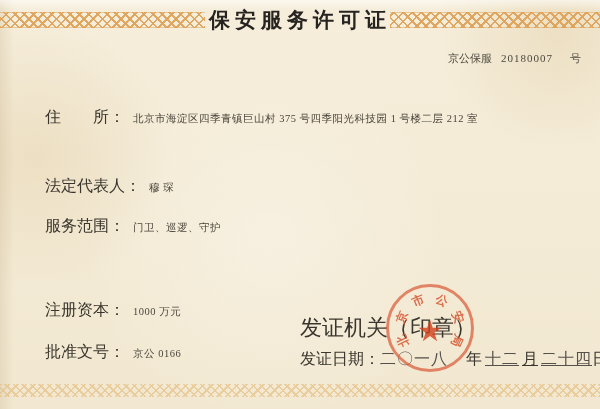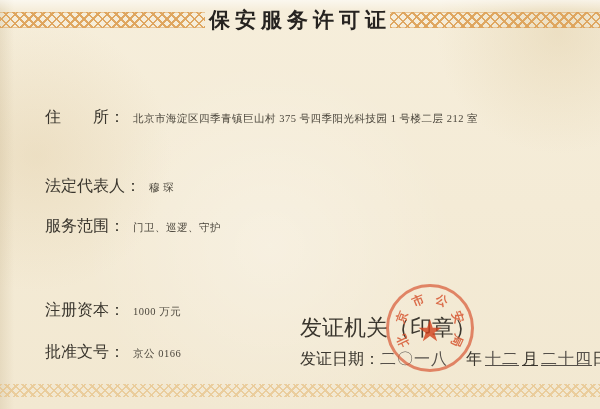--- a/index.html
+++ b/index.html
@@ -102,20 +102,23 @@
 </head>
 <body>
 
 <div class="page">
 
   <div class="band band-top-left"></div>
   <div class="band band-top-right"></div>
 
   <div class="title">保安服务许可证</div>
 
+  <div class="license-no">
+    <span>京公保服</span><span class="num">20180007</span><span class="suffix">号</span>
+  </div>
 
 
   <div class="row row-address">
     <span class="lbl">住　　所：</span>
     <span class="val">北京市海淀区四季青镇巨山村 375 号四季阳光科技园 1 号楼二层 212 室</span>
   </div>
 
   <div class="row row-legal">
     <span class="lbl">法定代表人：</span>
     <span class="val">穆 琛</span>

